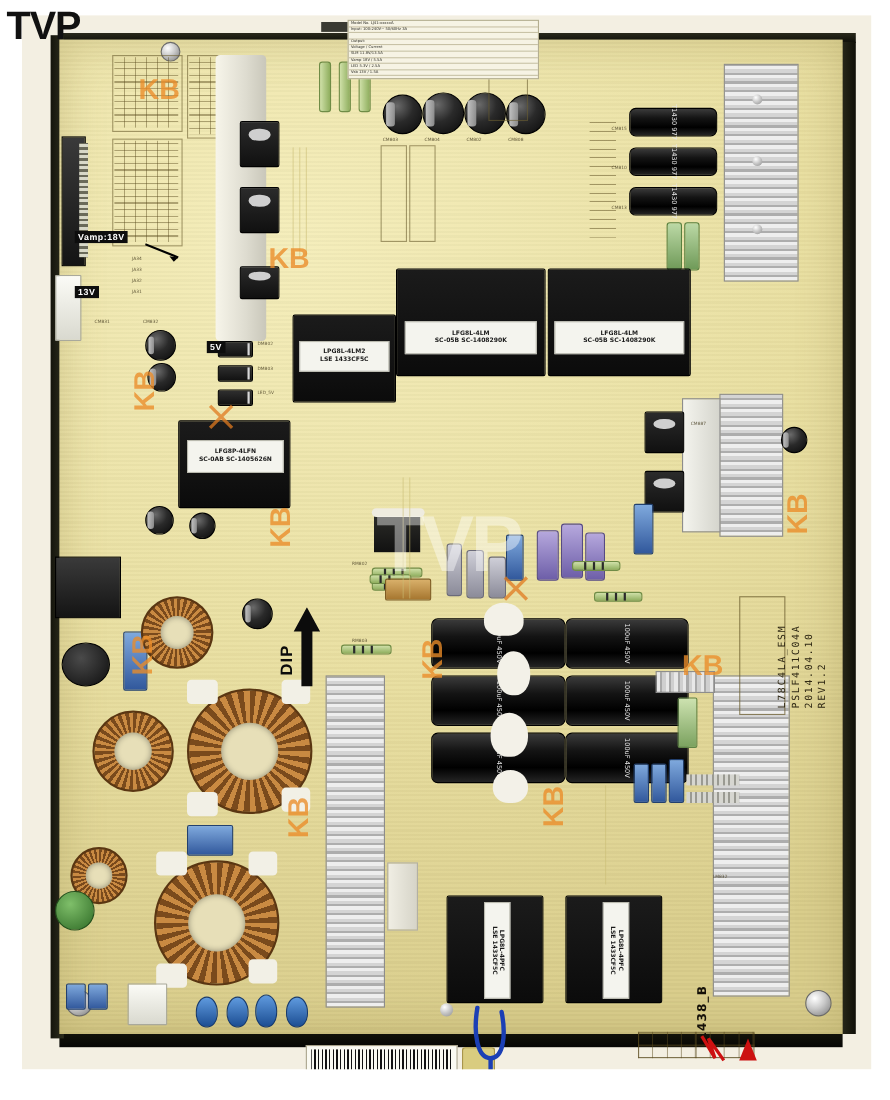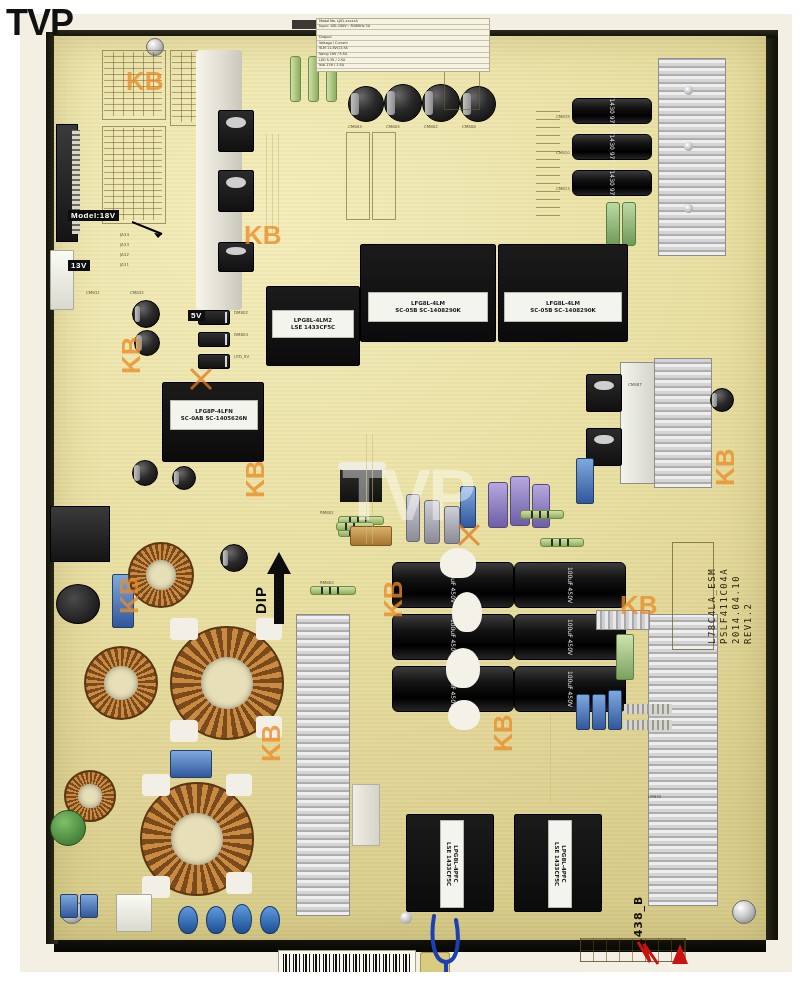--- a/index.html
+++ b/index.html
@@ -455,21 +455,21 @@
   <div class="silk" style="left:536px;top:136px;">CM810</div>
   <div class="silk" style="left:536px;top:172px;">CM813</div>
 
   <div class="trace" style="left:246px;top:120px;width:1px;height:100px;"></div>
   <div class="trace" style="left:252px;top:120px;width:1px;height:100px;"></div>
   <div class="trace" style="left:258px;top:120px;width:1px;height:100px;"></div>
   <div class="trace" style="left:346px;top:420px;width:1px;height:110px;"></div>
   <div class="trace" style="left:352px;top:420px;width:1px;height:110px;"></div>
   <div class="trace" style="left:530px;top:700px;width:1px;height:90px;"></div>
 
-  <div class="anno" style="left:48px;top:196px;">Model:18V</div>
+  <div class="anno" style="left:48px;top:196px;">Vamp:18V</div>
   <div class="annoArrow" style="left:112px;top:206px;">
     <svg width="40" height="20" viewBox="0 0 40 20">
         <path d="M0 2 L30 14" stroke="#000" stroke-width="2" fill="none"></path>
         <path d="M30 14 l-8 -1 l4 5 z" fill="#000"></path>
       </svg>
   </div>
   <div class="anno" style="left:48px;top:246px;">13V</div>
   <div class="anno" style="left:168px;top:296px;">5V</div>
 
   <div id="dip-text" style="left:232px;top:600px;">DIP</div>

